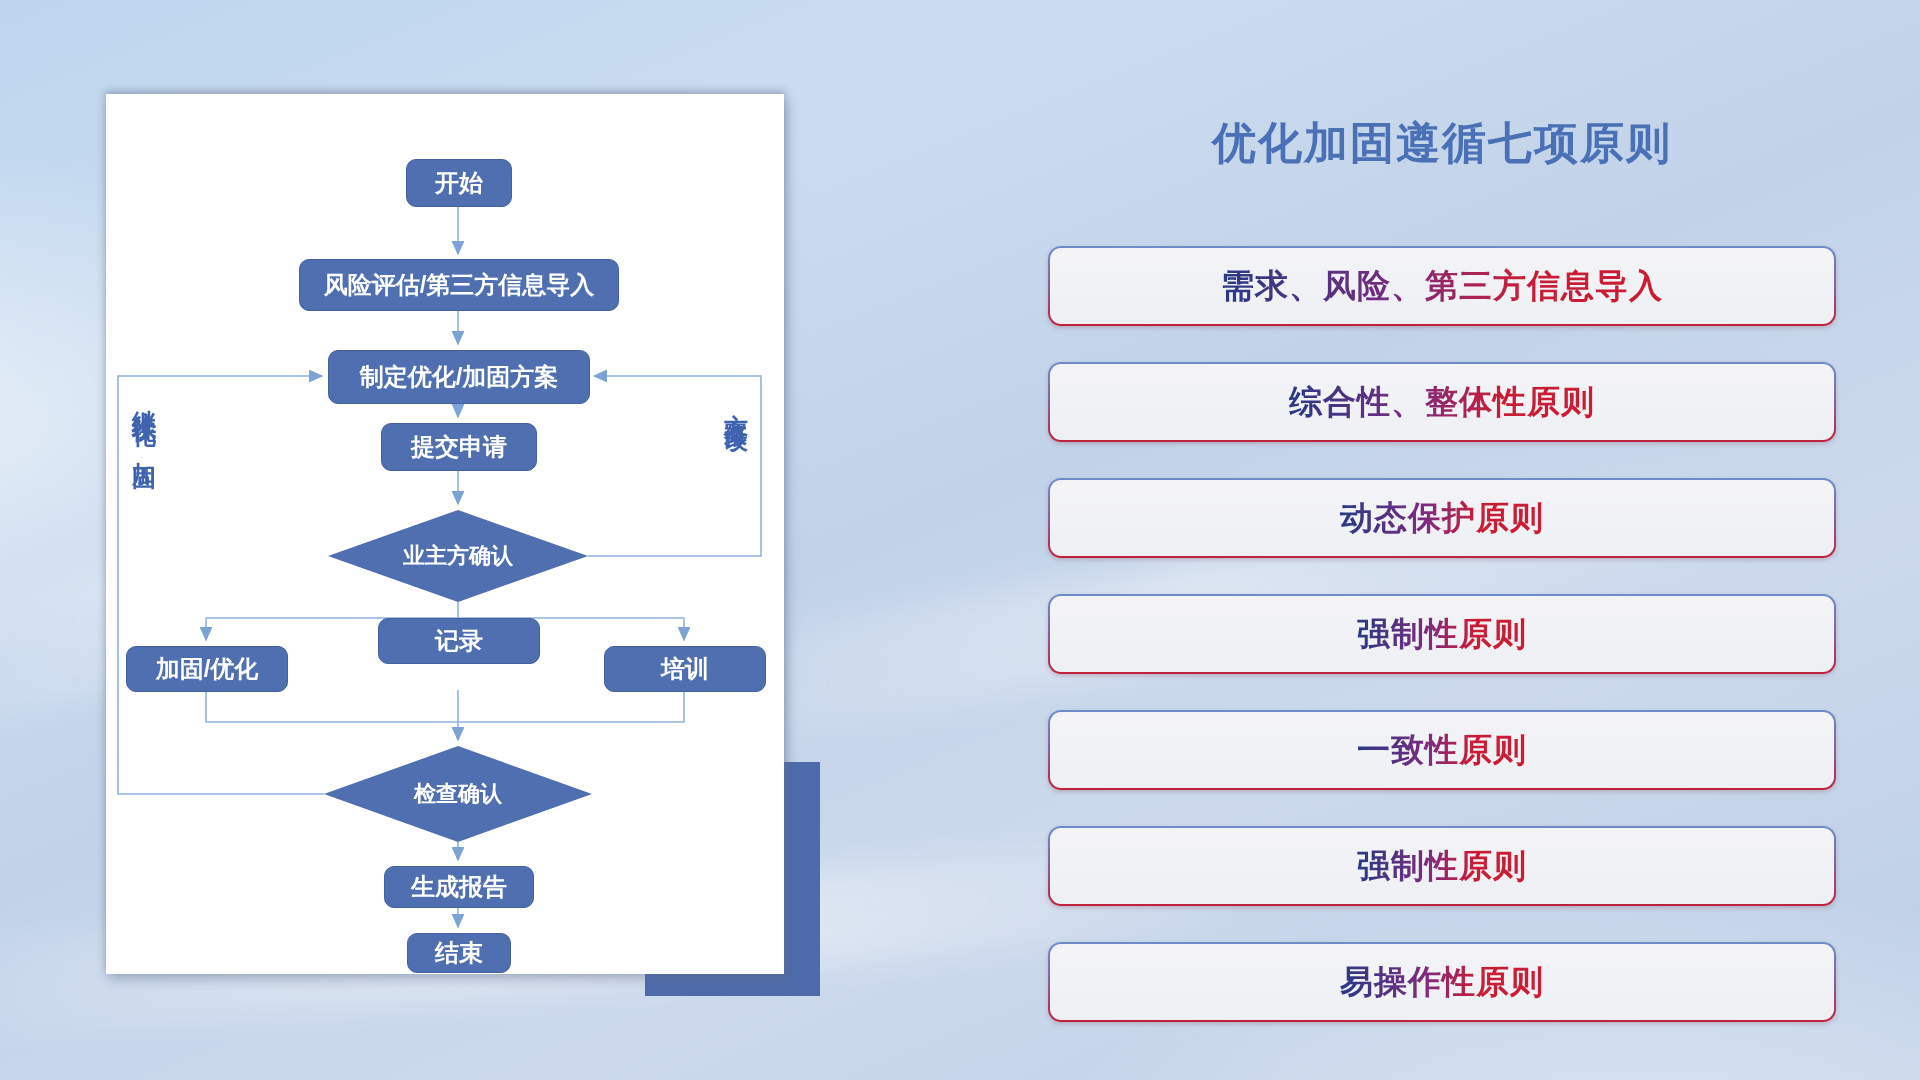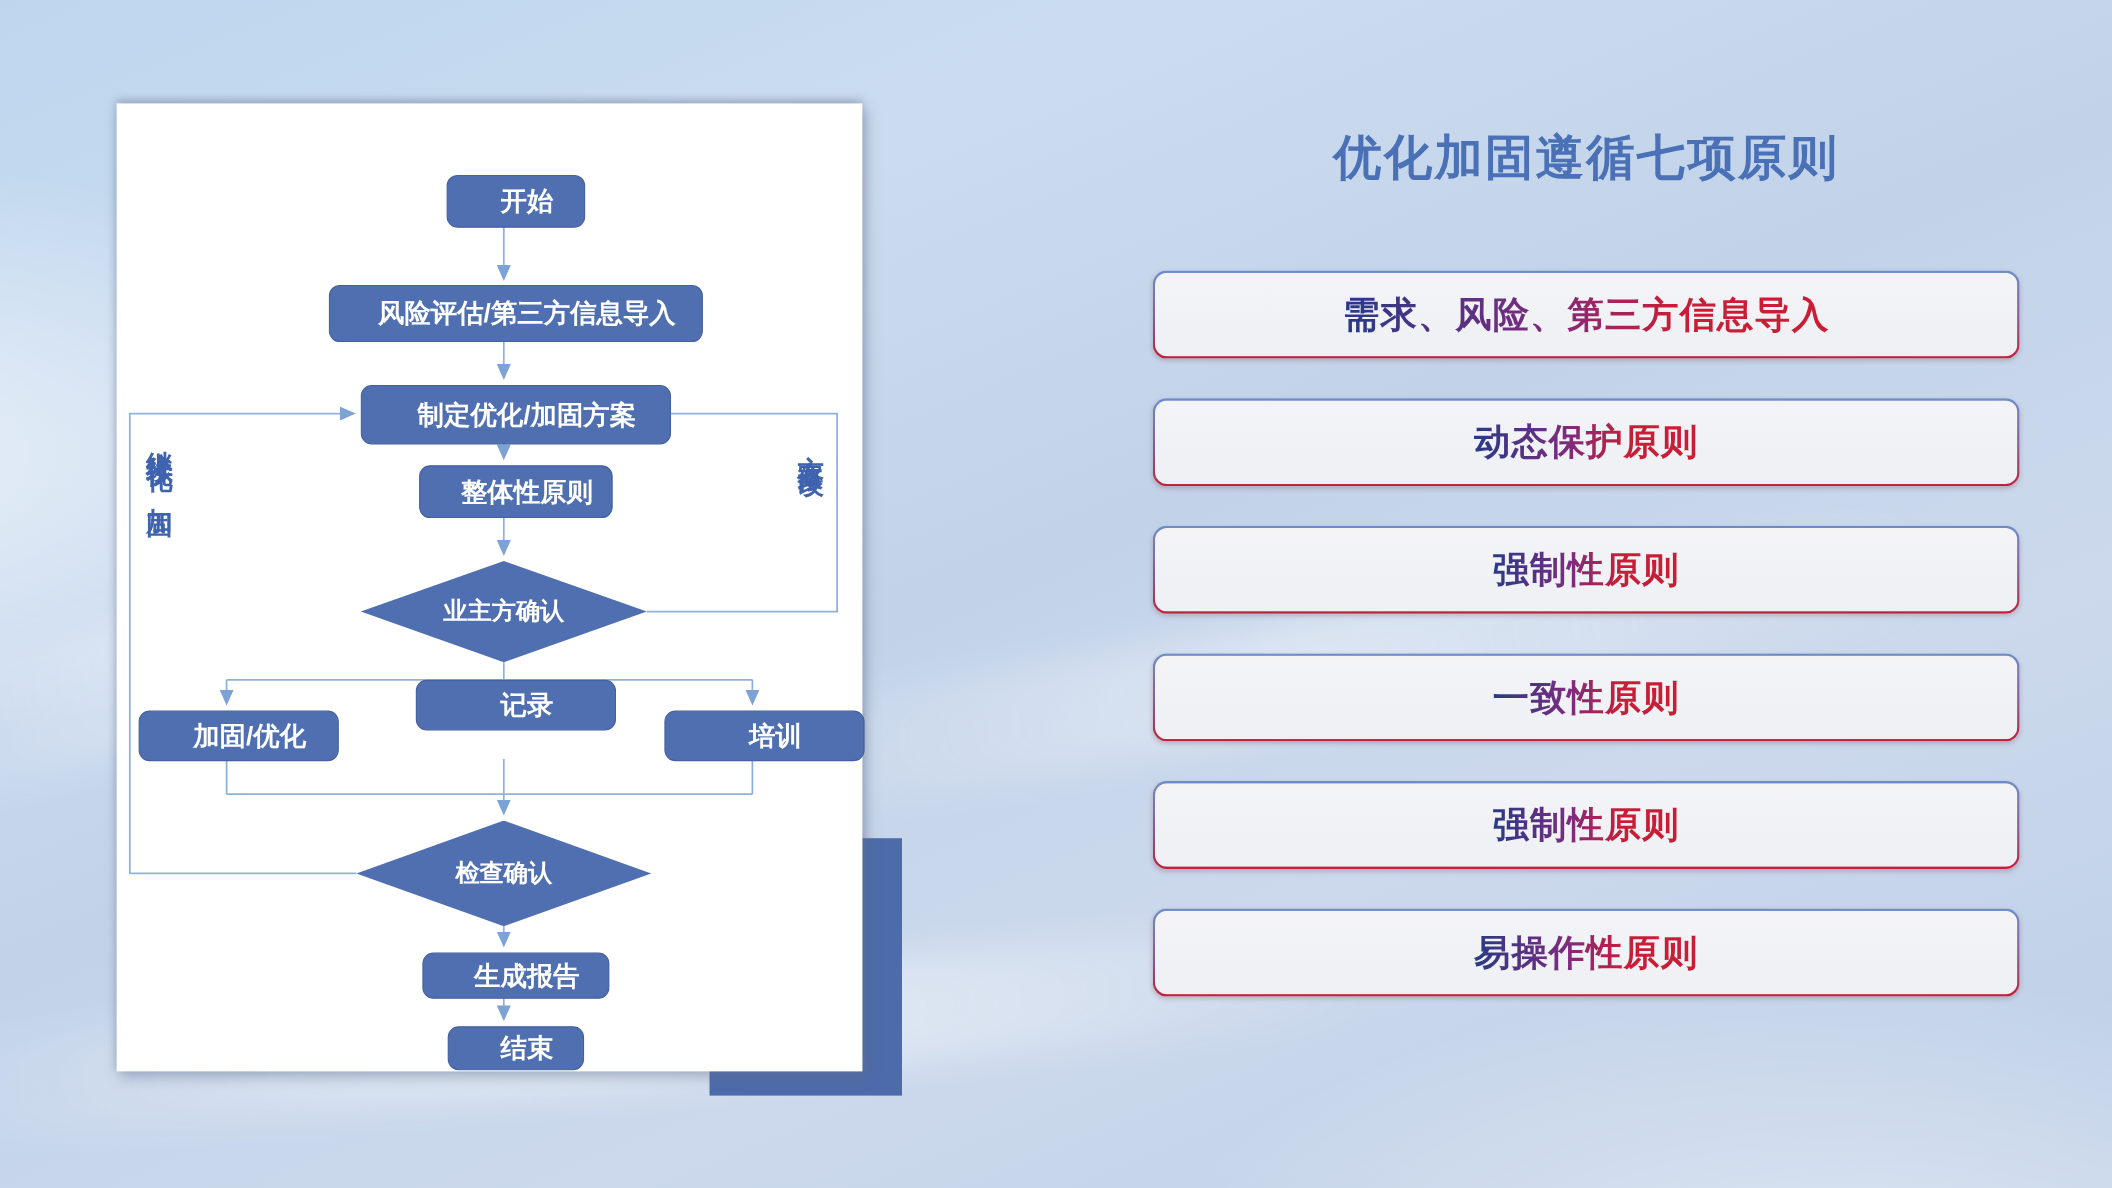--- a/index.html
+++ b/index.html
@@ -25,21 +25,21 @@
   
   .accent-rect { position:absolute; left:645px; top:762px; width:175px; height:234px;
     background:#4d6bab; z-index:1; }
   .card { position:absolute; left:106px; top:94px; width:678px; height:880px;
     background:#ffffff; z-index:2;
     box-shadow:0 -3px 7px rgba(110,120,145,.45), 3px 5px 12px rgba(95,110,140,.45); }
   .card svg { position:absolute; left:0; top:0; }
 
   .fnode { position:absolute; display:flex; align-items:center; justify-content:center;
     color:#ffffff; font-weight:bold; text-align:center; z-index:3; }
-  .fbox { background:#4f6fb0; border:1px solid #44609e; border-radius:10px; font-size:24px;padding-left:20px; }
+  .fbox { background:#4f6fb0; border:1px solid #44609e; border-radius:10px; font-size:24px; }
   .fdiamond { background:#4f6fb0; font-size:22px;
     clip-path:polygon(50% 0%, 100% 50%, 50% 100%, 0% 50%); }
 
   .vlabel { position:absolute; writing-mode:vertical-rl; text-orientation:upright;
     font-weight:bold; font-size:24px; letter-spacing:5px; color:#3f63ae; z-index:3; }
 
   
   .panel-title { position:absolute; left:1048px; top:114px; width:788px; margin:0;
     text-align:center; font-size:44px; font-weight:bold; letter-spacing:2px; color:#4a70b6; }
   .plist { position:absolute; left:1048px; top:246px; width:788px;
@@ -96,21 +96,21 @@
         <path d="M482 462 L655 462 L655 282 L489 282" marker-end="url(#arr)"></path>
       </g>
     </svg>
 
     <div class="fnode fbox" style="left:300px;top:65px;width:104px;height:46px">开始</div>
 
     <div class="fnode fbox" style="left:222px;top:256px;width:260px;height:52px">制定优化/加固方案</div>
 
     <div class="fnode fbox" style="left:193px;top:165px;width:318px;height:50px">风险评估/第三方信息导入</div>
 
-    <div class="fnode fbox" style="left:275px;top:329px;width:154px;height:46px">整体性原则</div>
+    <div class="fnode fbox" style="left:275px;top:329px;width:154px;height:46px">提交申请</div>
 
     <div class="fnode fdiamond" style="left:222px;top:416px;width:260px;height:92px">业主方确认</div>
 
     <div class="fnode fbox" style="left:20px;top:552px;width:160px;height:44px">加固/优化</div>
 
     <div class="fnode fbox" style="left:272px;top:524px;width:160px;height:44px">记录</div>
 
     <div class="fnode fbox" style="left:498px;top:552px;width:160px;height:44px">培训</div>
 
     <div class="fnode fdiamond" style="left:218px;top:652px;width:268px;height:96px">检查确认</div>
@@ -124,20 +124,23 @@
     <div class="vlabel" style="left:614px;top:300px">方案修改</div>
   </div>
 
   <h1 class="panel-title">优化加固遵循七项原则</h1>
 
   <div class="plist">
     <div class="pbox">
       <span class="ptext">需求、风险、第三方信息导入</span>
     </div>
     <div class="pbox">
+      <span class="ptext">综合性、整体性原则</span>
+    </div>
+    <div class="pbox">
       <span class="ptext">动态保护原则</span>
     </div>
     <div class="pbox">
       <span class="ptext">强制性原则</span>
     </div>
     <div class="pbox">
       <span class="ptext">一致性原则</span>
     </div>
     <div class="pbox">
       <span class="ptext">强制性原则</span>

